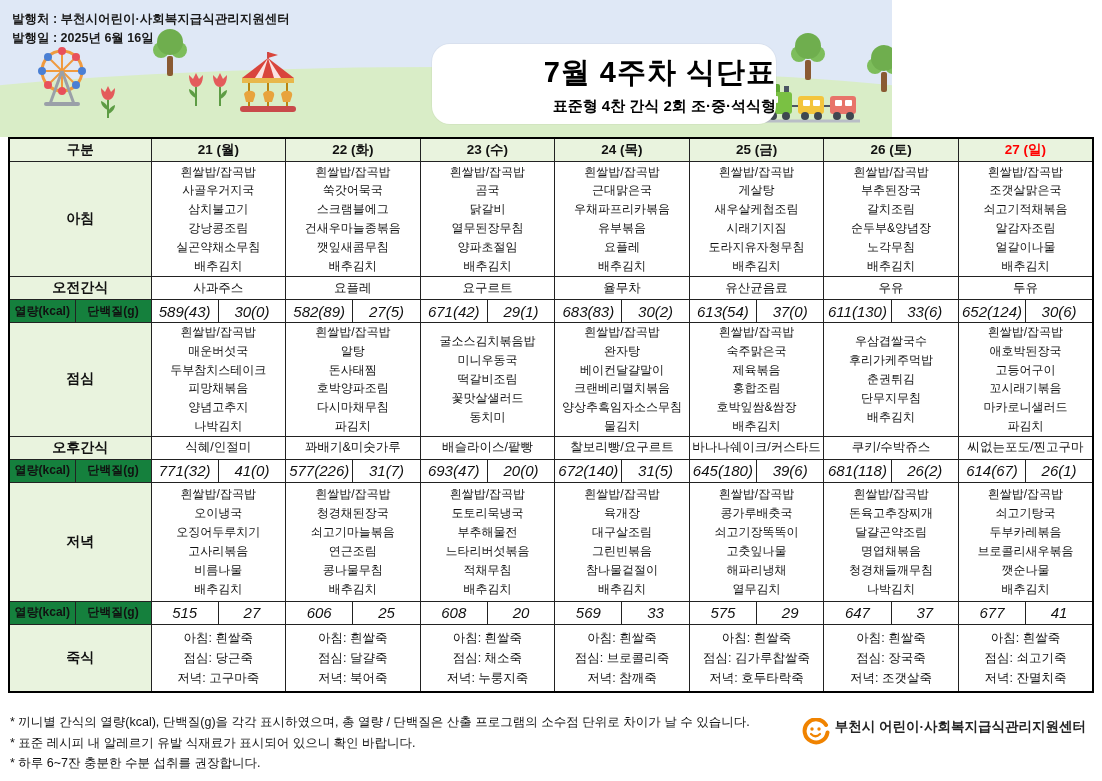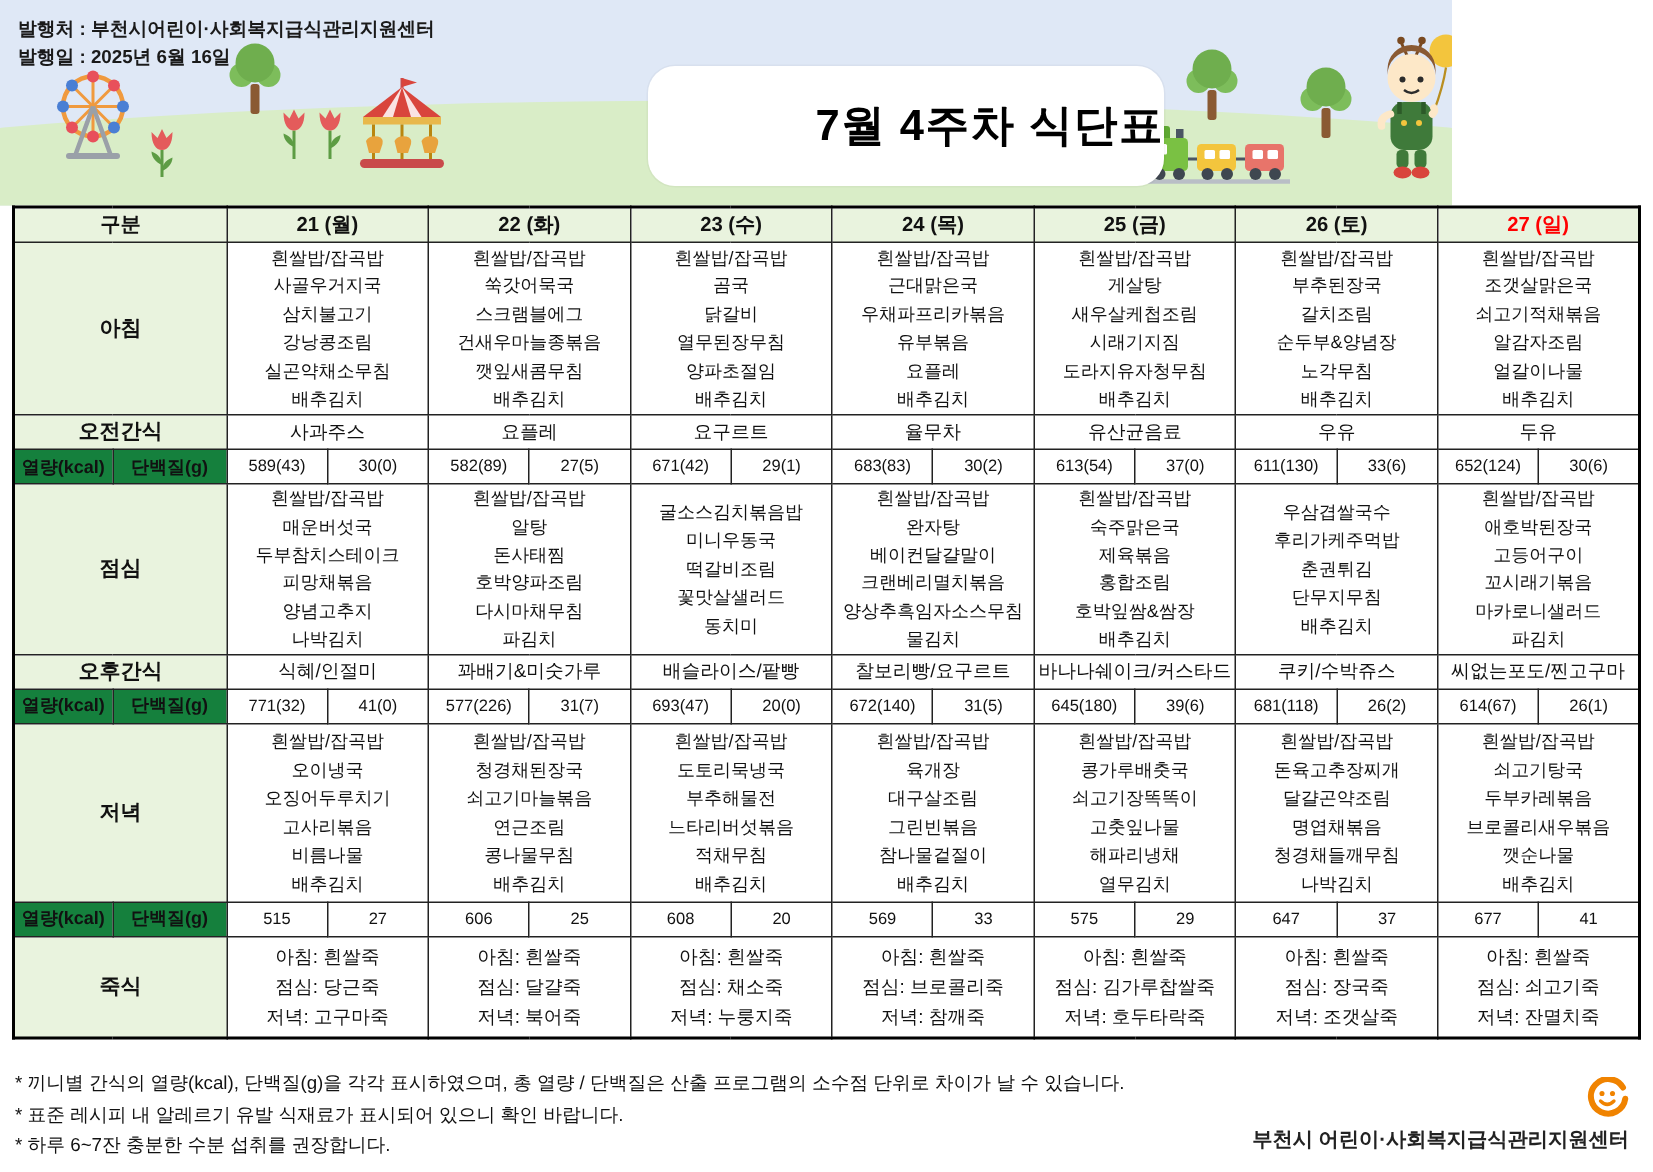--- a/index.html
+++ b/index.html
@@ -1,48 +1,48 @@
 <!DOCTYPE html>
 <html><head>
 <meta charset="utf-8">
 <style>
   html,body{margin:0;padding:0;background:#fff;}
   body{font-family:"Liberation Sans","DejaVu Sans",sans-serif;color:#111;}
   #page{position:relative;width:1102px;height:781px;overflow:hidden;background:#fff;}
 
   
-  .banner{position:absolute;top:0;left:0;width:968px;height:137px;background:#dfe8f6;overflow:hidden;}
+  .banner{position:absolute;top:0;left:0;width:892px;height:137px;background:#dfe8f6;overflow:hidden;}
   .hill{position:absolute;bottom:-52px;left:-20%;width:140%;height:122px;border-radius:50%;background:#d9edc7;}
   .grass{position:absolute;bottom:0;left:0;width:100%;height:30px;background:#d9edc7;}
   .pub{position:absolute;top:10px;left:12px;font-size:12.5px;font-weight:bold;line-height:1.55;color:#1a1a1a;}
   .titlebox{position:absolute;top:44px;left:432px;width:344px;height:80px;background:#fff;border-radius:18px;
             display:flex;flex-direction:column;align-items:flex-end;justify-content:center;box-shadow:0 0 0 1px rgba(0,0,0,0.03);}
   .title{font-size:29px;font-weight:bold;letter-spacing:1px;color:#000;}
   .subtitle{font-size:15px;font-weight:bold;margin-top:4px;color:#000;}
   .deco{position:absolute;}
 
   
   table.menu-table{position:absolute;top:137px;left:8px;width:1086px;border-collapse:collapse;table-layout:fixed;
                    border:2px solid #000;background:#fff;}
   .menu-table td{border:1px solid #222;text-align:center;vertical-align:middle;padding:0 1px;overflow:hidden;}
   .lbl{background:#e9f3de;font-weight:bold;font-size:14px;}
   .lbl-sm{background:#15803d;font-weight:bold;font-size:12px;}
   .hdr td{background:#e9f3de;font-weight:bold;font-size:13.5px;height:22px;}
   .hdr td.sun{color:#f00;}
   .menu{font-size:12px;line-height:1.57;white-space:pre-line;}
   .snack{font-size:12.5px;height:22px;}
-  .num{font-size:11px;height:22px;}
+  .num{font-size:15px;height:22px;font-style:italic;}
   .total-lbl{background:#e9f3de;font-weight:bold;font-size:13px;height:22px;}
   .total-val{font-size:12.5px;}
   .porridge{font-size:12.5px;line-height:1.6;white-space:pre-line;text-align:left;padding-left:8px;}
   tr.r-b td{height:114px;} tr.r-l td{height:112px;} tr.r-d td{height:118px;} tr.r-p td{height:66px;}
 
   
   .notes{position:absolute;top:712px;left:10px;font-size:12.5px;line-height:1.65;color:#111;}
-  .logo{position:absolute;top:718px;right:16px;display:flex;align-items:flex-end;gap:5px;flex-direction:column;}
+  .logo{position:absolute;top:718px;right:16px;display:flex;align-items:flex-start;gap:5px;}
   .logo-text{font-size:13.5px;font-weight:bold;color:#222;}
 </style>
 </head>
 <body>
 
 <div id="page">
 
   <div class="banner">
     <div class="hill"></div>
     <div class="grass"></div>
@@ -201,20 +201,21 @@
       <rect x="4" y="56" width="56" height="6" rx="3" fill="#c94a4a"></rect>
     </svg>
 
     <div class="pub">
       <div>발행처 : 부천시어린이·사회복지급식관리지원센터</div>
       <div>발행일 : 2025년 6월 16일</div>
     </div>
 
     <div class="titlebox">
       <div class="title">7월 4주차 식단표</div>
+      <div class="subtitle">표준형 4찬 간식 2회 조·중·석식형</div>
     </div>
   </div>
 
   <table class="menu-table">
     <colgroup>
       <col style="width:66px">
         <col style="width:76px">
       <col span="14">
     </colgroup>
 

